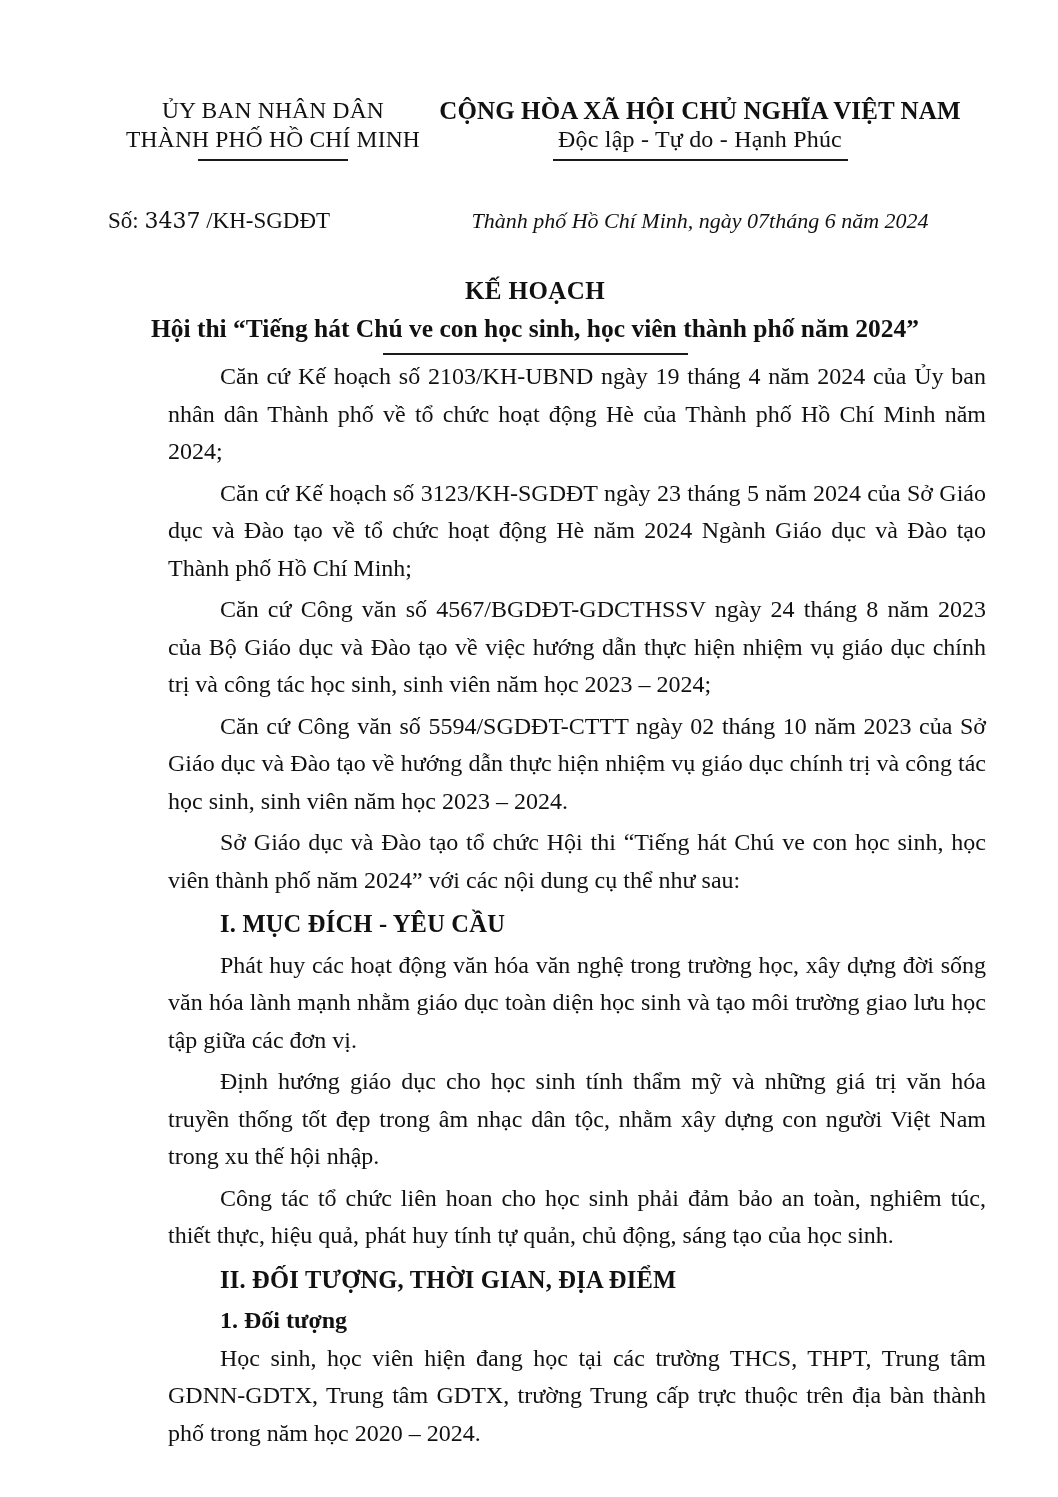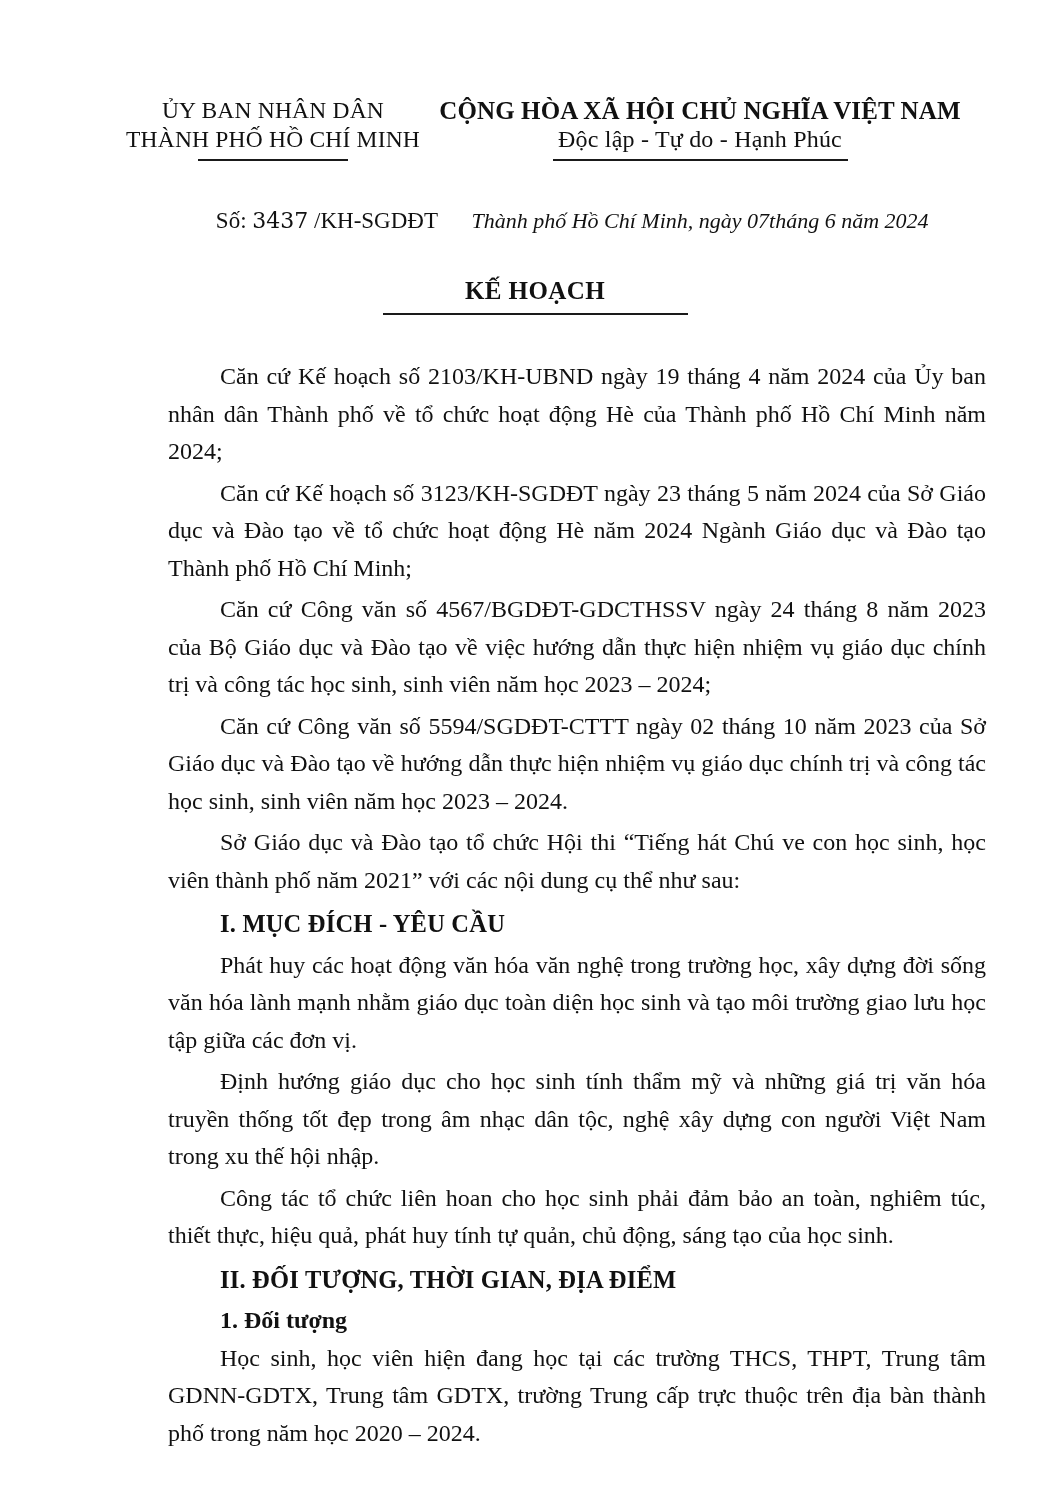--- a/index.html
+++ b/index.html
@@ -69,21 +69,21 @@
     position: absolute;
     top: 208px;
     left: 90px;
     right: 78px;
     display: flex;
     align-items: baseline;
   }
   .meta-left {
     width: 330px;
     flex: 0 0 330px;
-    text-align: right;
+    text-align: left;
     font-size: 23px;
     white-space: nowrap;
   }
   .so-number {
     font-family: "DejaVu Serif", serif;
     font-size: 22px;
   }
   .meta-right {
     flex: 1 1 auto;
     text-align: center;
@@ -171,33 +171,34 @@
     <div class="meta-left">
       <span>Số:</span>
       <span class="so-number">3437</span>
       <span>/KH-SGDĐT</span>
     </div>
     <div class="meta-right">Thành phố Hồ Chí Minh, ngày 07tháng 6 năm 2024</div>
   </div>
 
   <div class="title-block">
     <div class="title-main">KẾ HOẠCH</div>
+    <div class="title-sub">Hội thi “Tiếng hát Chú ve con học sinh, học viên thành phố năm 2024”</div>
     <div class="rule rule-title"></div>
   </div>
 
   <div class="body">
     <p class="para">Căn cứ Kế hoạch số 2103/KH-UBND ngày 19 tháng 4 năm 2024 của Ủy ban nhân dân Thành phố về tổ chức hoạt động Hè của Thành phố Hồ Chí Minh năm 2024;</p>
     <p class="para">Căn cứ Kế hoạch số 3123/KH-SGDĐT ngày 23 tháng 5 năm 2024 của Sở Giáo dục và Đào tạo về tổ chức hoạt động Hè năm 2024 Ngành Giáo dục và Đào tạo Thành phố Hồ Chí Minh;</p>
     <p class="para">Căn cứ Công văn số 4567/BGDĐT-GDCTHSSV ngày 24 tháng 8 năm 2023 của Bộ Giáo dục và Đào tạo về việc hướng dẫn thực hiện nhiệm vụ giáo dục chính trị và công tác học sinh, sinh viên năm học 2023 – 2024;</p>
     <p class="para">Căn cứ Công văn số 5594/SGDĐT-CTTT ngày 02 tháng 10 năm 2023 của Sở Giáo dục và Đào tạo về hướng dẫn thực hiện nhiệm vụ giáo dục chính trị và công tác học sinh, sinh viên năm học 2023 – 2024.</p>
-    <p class="para">Sở Giáo dục và Đào tạo tổ chức Hội thi “Tiếng hát Chú ve con học sinh, học viên thành phố năm 2021” với các nội dung cụ thể như sau:</p>
+    <p class="para">Sở Giáo dục và Đào tạo tổ chức Hội thi “Tiếng hát Chú ve con học sinh, học viên thành phố năm 2024” với các nội dung cụ thể như sau:</p>
 
     <div class="heading-1">I. MỤC ĐÍCH - YÊU CẦU</div>
     <p class="para">Phát huy các hoạt động văn hóa văn nghệ trong trường học, xây dựng đời sống văn hóa lành mạnh nhằm giáo dục toàn diện học sinh và tạo môi trường giao lưu học tập giữa các đơn vị.</p>
-    <p class="para">Định hướng giáo dục cho học sinh tính thẩm mỹ và những giá trị văn hóa truyền thống tốt đẹp trong âm nhạc dân tộc, nghệ xây dựng con người Việt Nam trong xu thế hội nhập.</p>
+    <p class="para">Định hướng giáo dục cho học sinh tính thẩm mỹ và những giá trị văn hóa truyền thống tốt đẹp trong âm nhạc dân tộc, nhằm xây dựng con người Việt Nam trong xu thế hội nhập.</p>
     <p class="para">Công tác tổ chức liên hoan cho học sinh phải đảm bảo an toàn, nghiêm túc, thiết thực, hiệu quả, phát huy tính tự quản, chủ động, sáng tạo của học sinh.</p>
 
     <div class="heading-1">II. ĐỐI TƯỢNG, THỜI GIAN, ĐỊA ĐIỂM</div>
     <div class="heading-2">1. Đối tượng</div>
     <p class="para">Học sinh, học viên hiện đang học tại các trường THCS, THPT, Trung tâm GDNN-GDTX, Trung tâm GDTX, trường Trung cấp trực thuộc trên địa bàn thành phố trong năm học 2020 – 2024.</p>
   </div>
 
 </div>
 
 </body></html>

